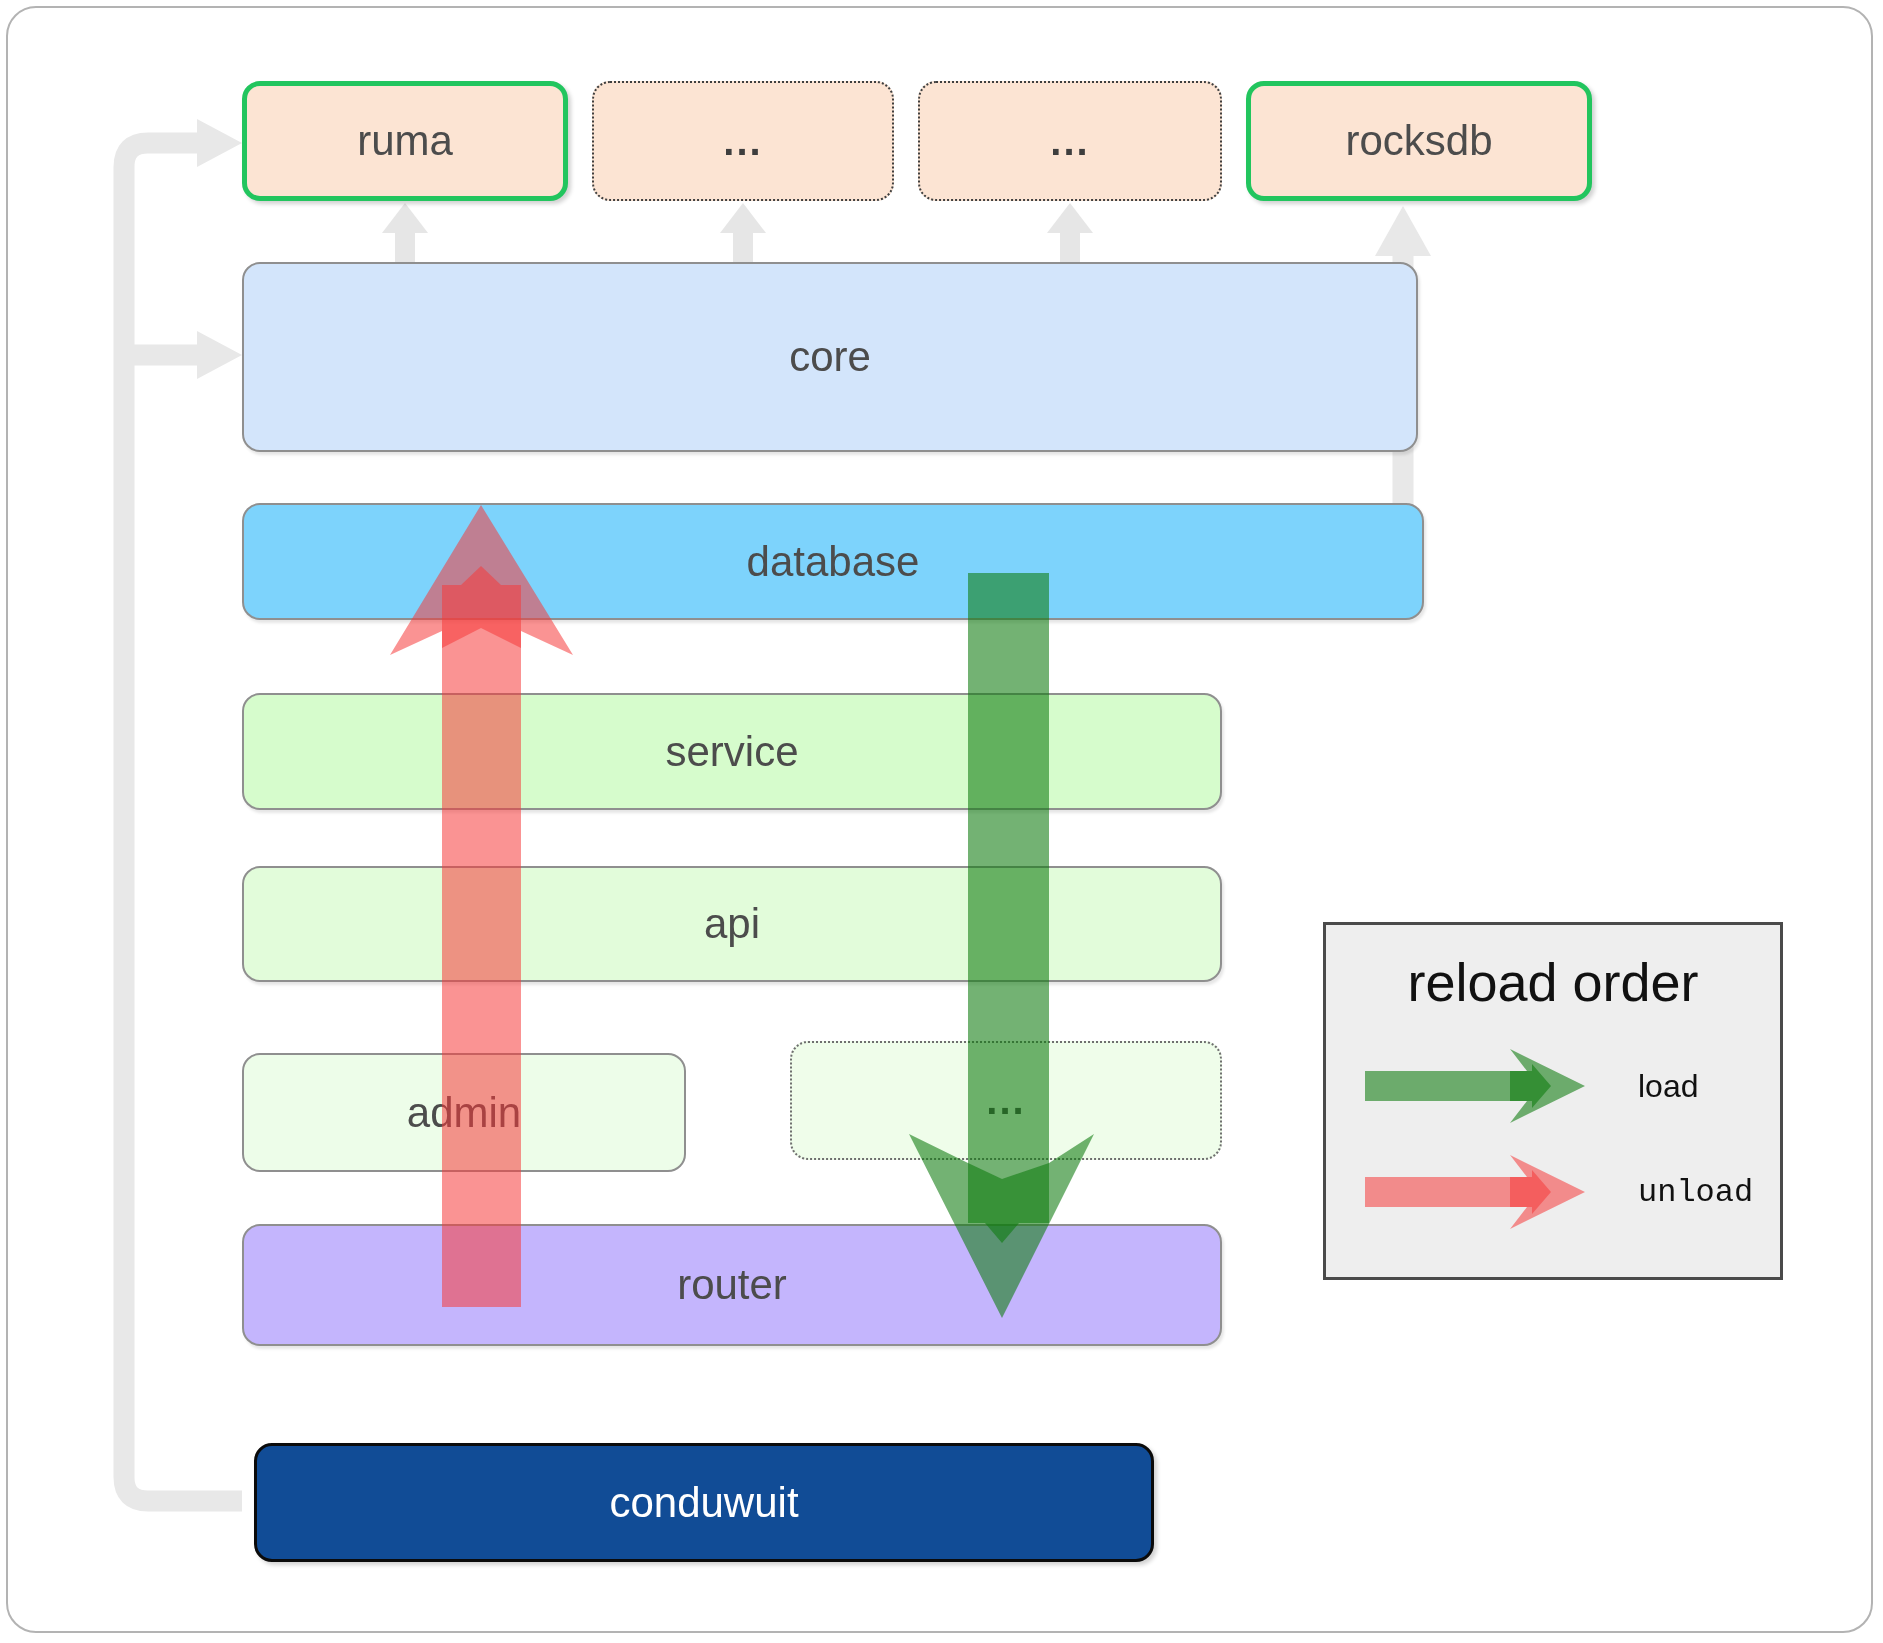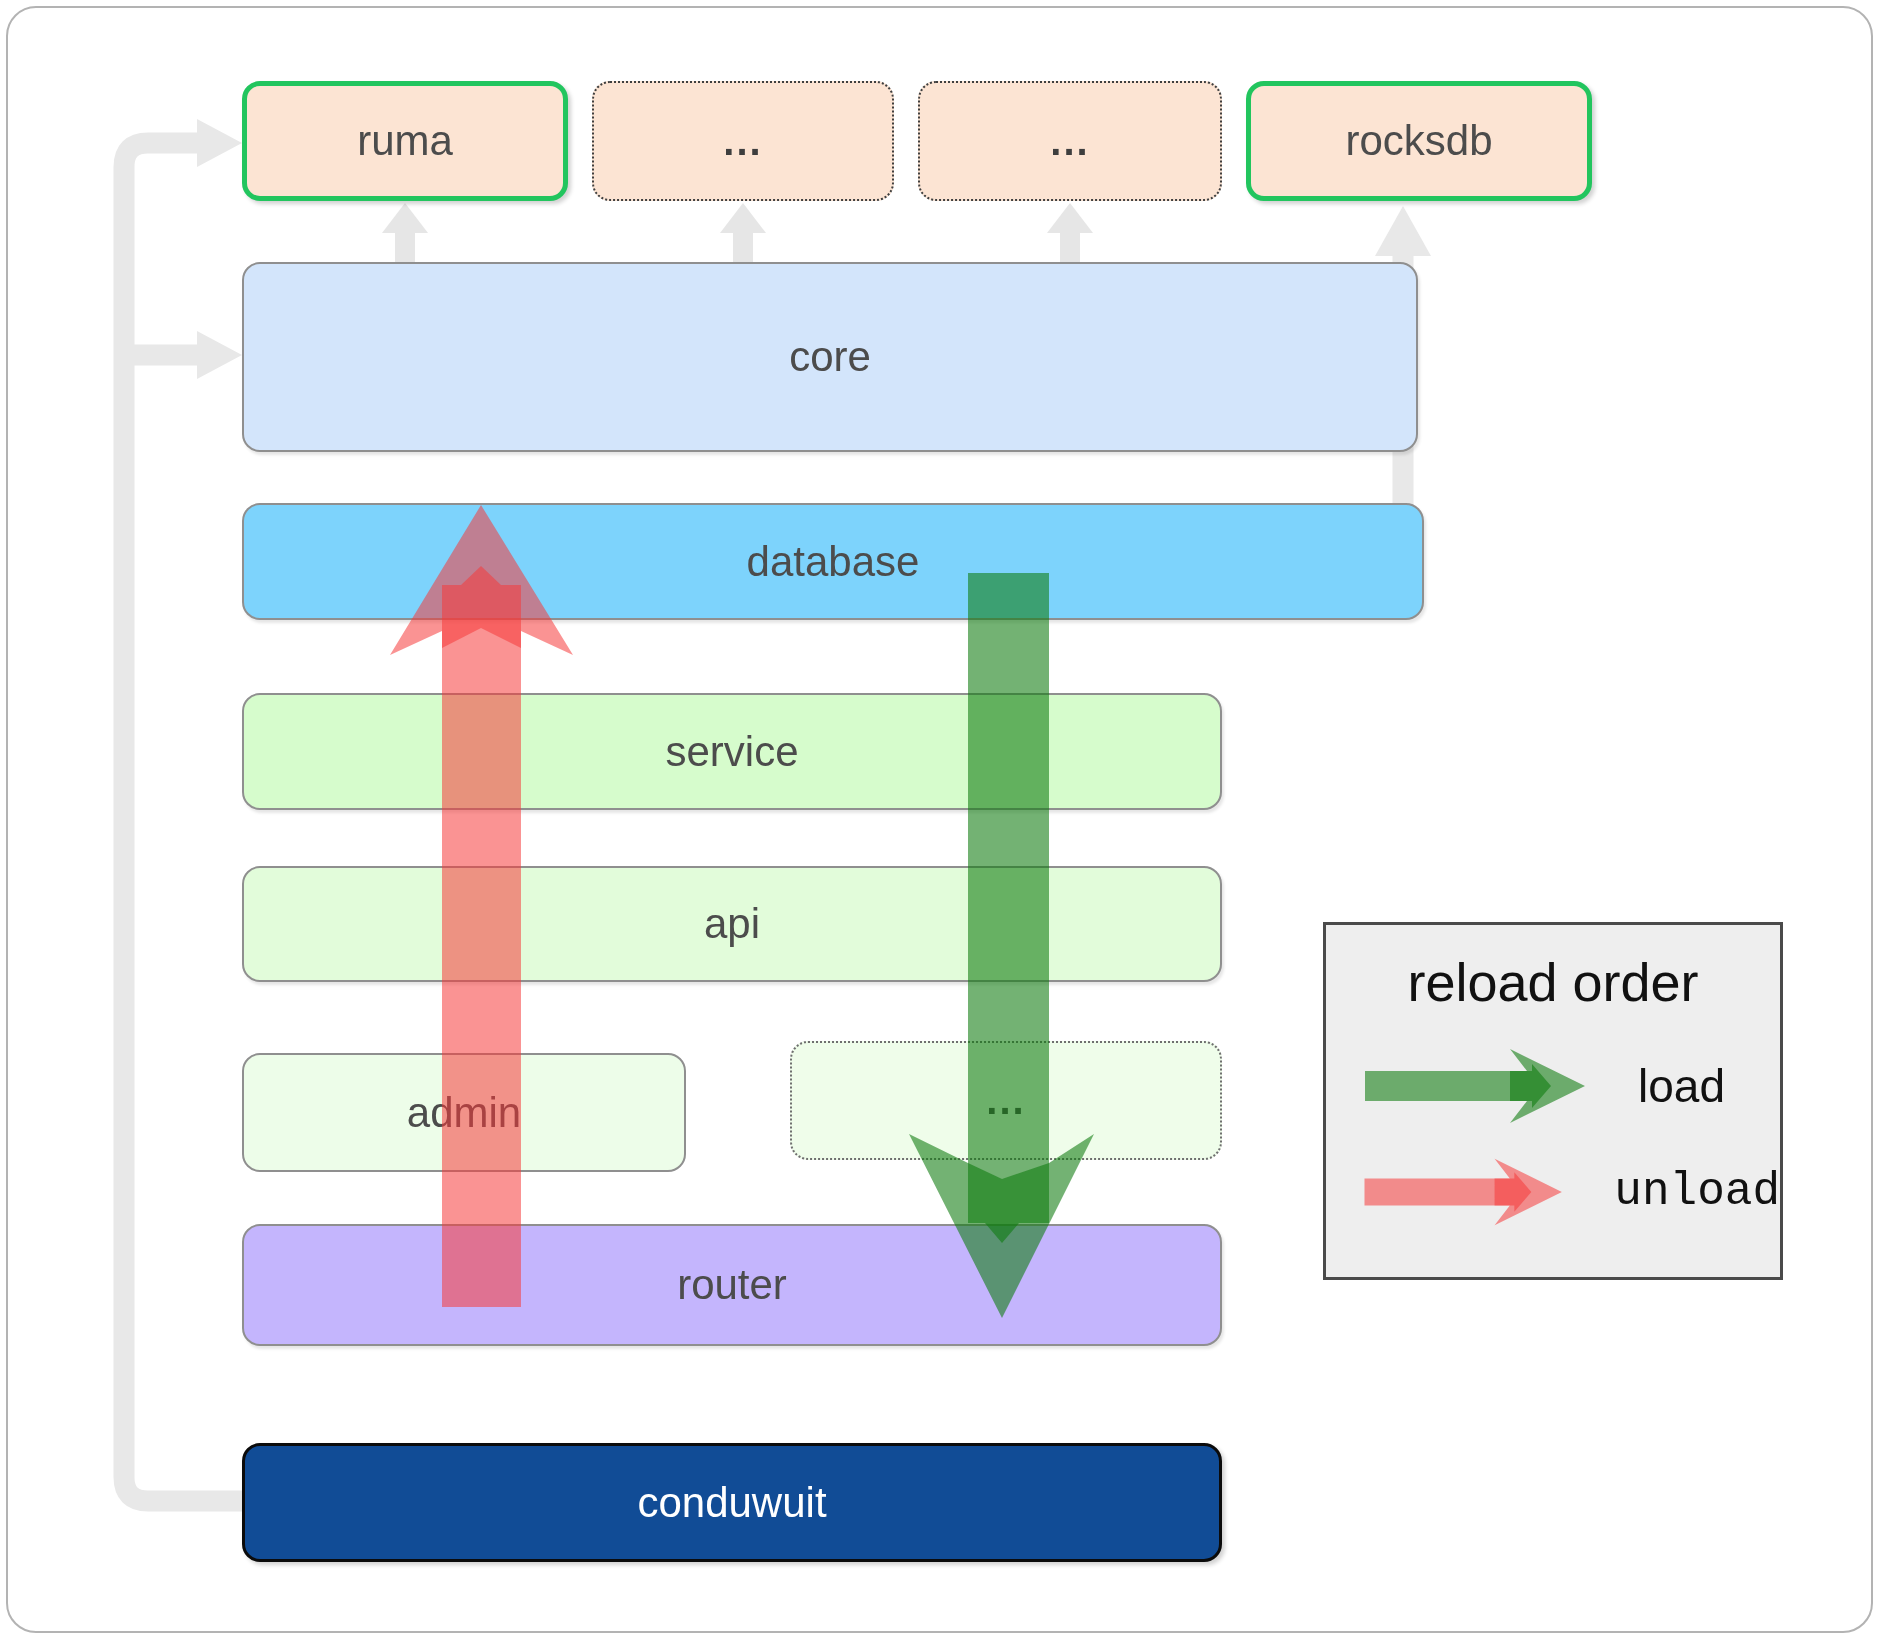--- a/index.html
+++ b/index.html
@@ -22,30 +22,30 @@
   #dots1{left:592px;top:81px;width:302px;height:120px;}
   #dots2{left:918px;top:81px;width:304px;height:120px;}
   #rocksdb{left:1246px;top:81px;width:346px;height:120px;}
   #core{left:242px;top:262px;width:1176px;height:190px;background:#d3e5fb;}
   #database{left:242px;top:503px;width:1182px;height:117px;background:#7dd3fc;}
   #service{left:242px;top:693px;width:980px;height:117px;background:#d6fccc;}
   #api{left:242px;top:866px;width:980px;height:116px;background:#e2fcda;}
   #admin{left:242px;top:1041px;width:444px;height:119px;background:#edfde9;margin-top:12px;}
   #dots3{left:790px;top:1041px;width:432px;height:119px;background:#effdea;border:2px dotted #6f6f6f;}
   #router{left:242px;top:1224px;width:980px;height:122px;background:#c4b5fd;}
-  #conduwuit{left:242px;top:1443px;width:980px;height:119px;background:#114c96;color:#ffffff;
+  #conduwuit{left:254px;top:1443px;width:900px;height:119px;background:#114c96;color:#ffffff;
     border:3px solid #0b0b0b;font-weight:500;}
   
   .legend{position:absolute;left:1323px;top:922px;width:460px;height:358px;background:#eeeeee;
     border:3px solid #4a4a4a;box-sizing:border-box;}
   .legend-title{margin-top:26px;text-align:center;font-size:54px;color:#111111;}
   .legend-row{display:flex;align-items:center;margin-left:34px;}
   .legend-row.first{margin-top:28px;}
   .legend-row.second{margin-top:16px;font-family:Liberation Mono, monospace;}
-  .legend-label{font-size:46px;color:#111111;margin-left:48px;}
+  .legend-label{font-size:32px;color:#111111;margin-left:48px;}
 </style>
 </head>
 <body>
 
 <div class="canvas">
 
   <div class="outer-frame"></div>
 
   <svg class="layer" width="1883" height="1643">
     <g>

